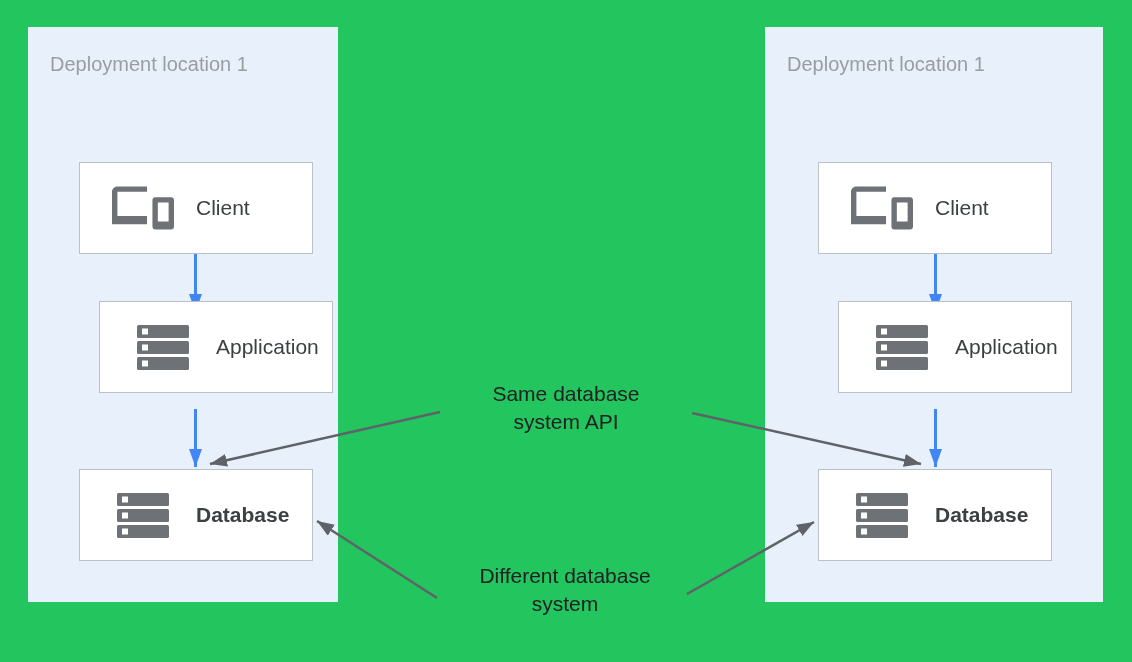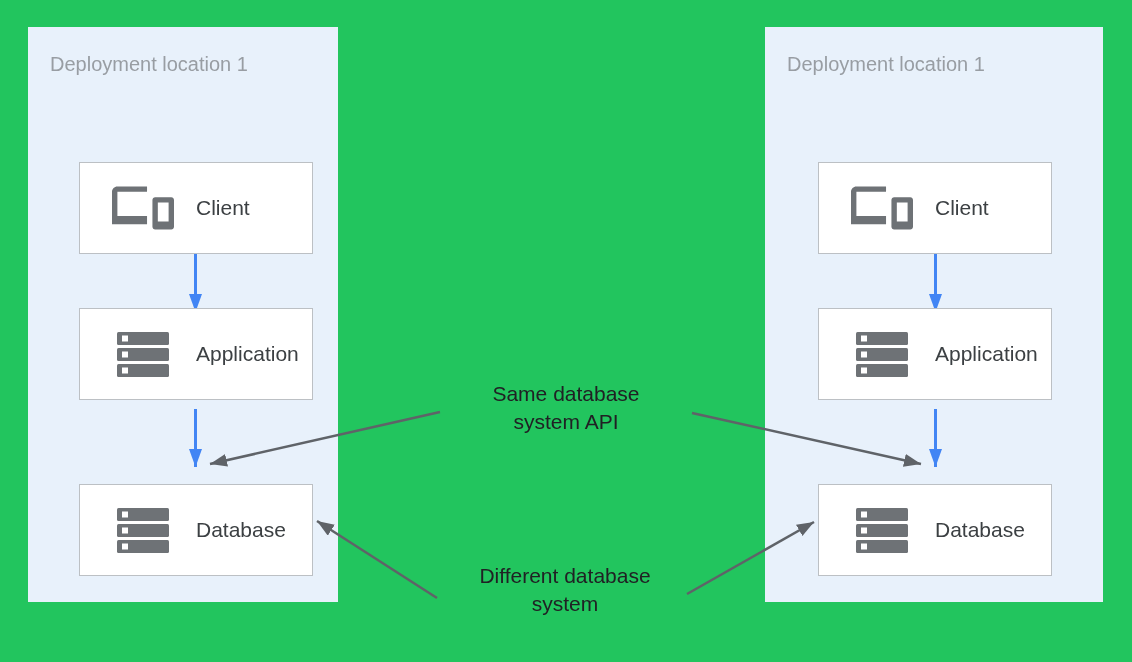--- a/index.html
+++ b/index.html
@@ -23,22 +23,22 @@
   #panel-2{left:765px;width:338px;}
   .panel-title{position:absolute;left:22px;top:26px;font-size:20px;color:var(--title-gray);white-space:nowrap;}
   .node{
     position:absolute;width:234px;height:92px;box-sizing:border-box;
     background:var(--box-bg);border:1px solid var(--box-border);
     display:flex;align-items:center;padding-left:32px;
   }
   .col-left .node{left:79px;}
   .col-right .node{left:818px;}
   .row-client{top:162px;}
-  .row-application{top:308px;}
-  .row-database{top:484px;}
+  .row-application{top:301px;margin-left:20px;}
+  .row-database{top:469px;font-weight:bold;}
   .icon-wrap{width:62px;display:flex;justify-content:center;align-items:center;margin-right:22px;flex:0 0 62px;}
   .ic{fill:var(--icon-gray);}
   .ic-hole{fill:#fff;}
   .node-label{font-size:21px;color:var(--label-dark);white-space:nowrap;}
   #connector-layer{position:absolute;left:0;top:0;pointer-events:none;}
   .flow-line{stroke:var(--flow-blue);stroke-width:3;}
   .annot-line{stroke:var(--annot-gray);stroke-width:2.5;}
   .head-blue{fill:var(--flow-blue);}
   .head-gray{fill:var(--annot-gray);}
   .annotation{

